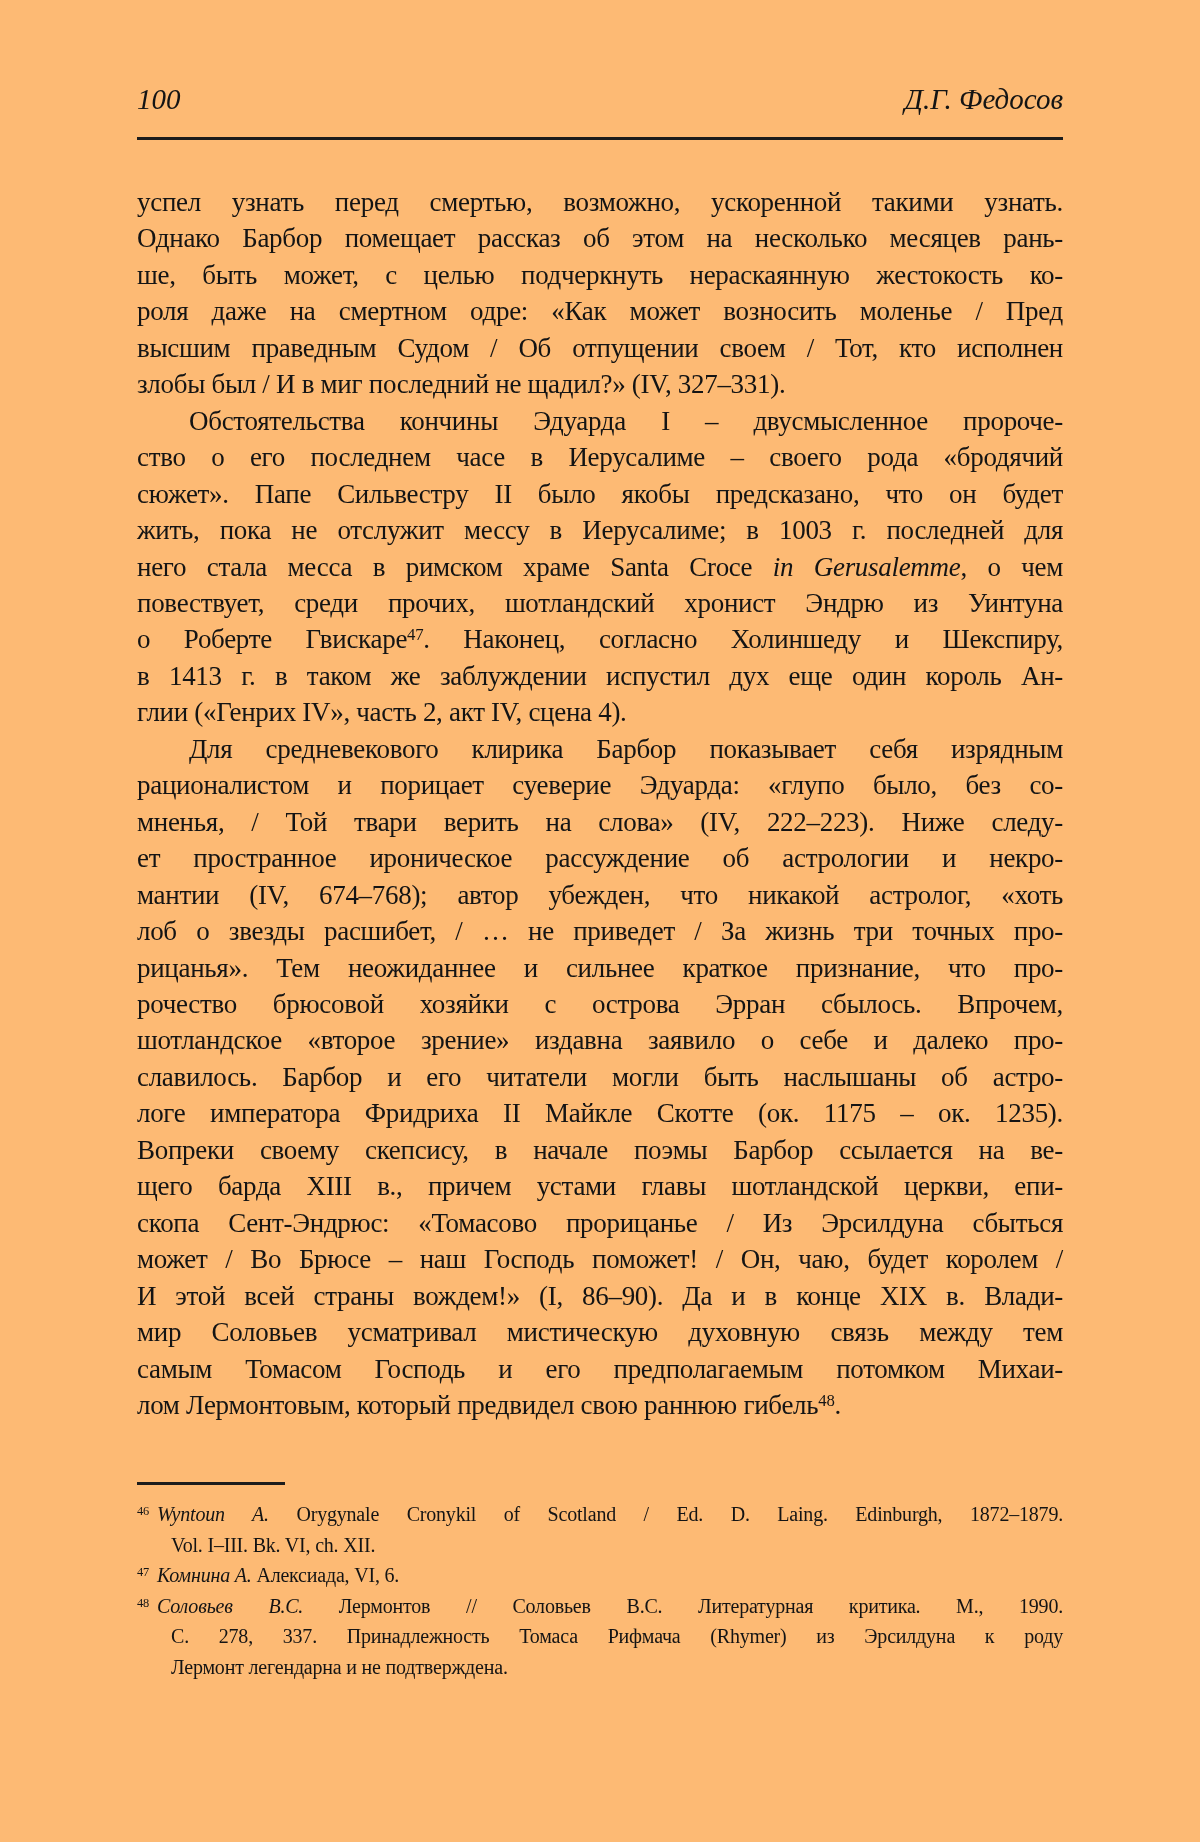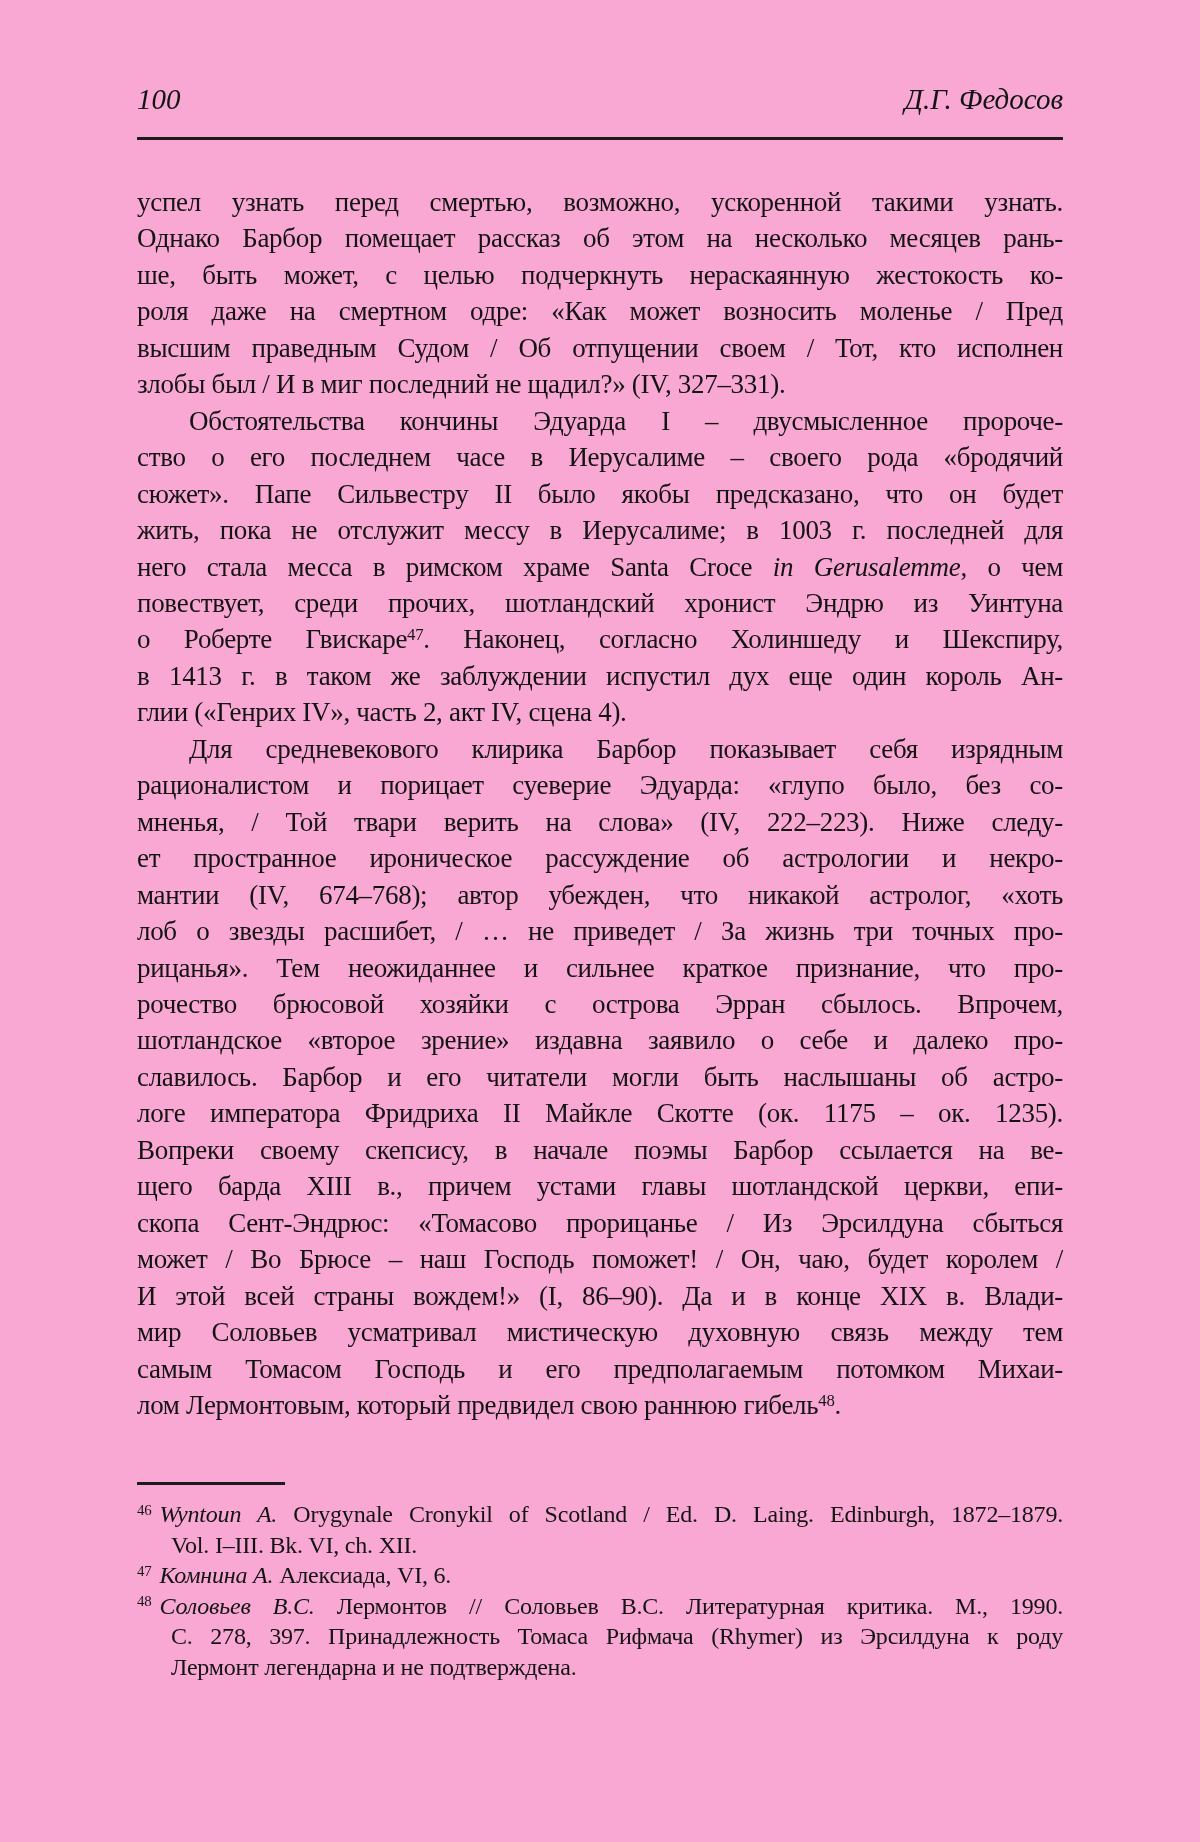--- a/index.html
+++ b/index.html
@@ -54,34 +54,34 @@
   .fn-sep {
     position: absolute;
     left: 137px; top: 1482px;
     width: 148px; height: 3px;
     background: #1c1c1c;
   }
   .footnotes {
     position: absolute;
     left: 137px; top: 1499px;
     width: 926px;
-    font-size: 24px;
+    font-size: 20px;
     line-height: 30.6px;
     letter-spacing: -0.2px;
   }
   .footnote { padding-left: 34px; }
   .fn-line { text-align: justify; }
   .fn-line.fill { text-align-last: justify; }
   .fn-line.first { text-indent: -34px; }
   .fn-marker { margin-right: 8px; }
 </style>
 </head>
 <body>
 
-<div class="page" style="color: rgb(20, 20, 20); background: #f9a8d4;">
+<div class="page" style="color: rgb(20, 20, 20); background: #fdba74;">
   <div class="running-header">
     <span class="pagenum">100</span>
     <span class="author">Д.Г. Федосов</span>
   </div>
   <div class="header-rule" style="background: rgb(28, 28, 28);"></div>
   <div class="body-text" id="body-text">
       <div class="line fill">успел узнать перед смертью, возможно, ускоренной такими узнать.</div>
       <div class="line fill">Однако Барбор помещает рассказ об этом на несколько месяцев рань-</div>
       <div class="line fill">ше, быть может, с целью подчеркнуть нераскаянную жестокость ко-</div>
       <div class="line fill">роля даже на смертном одре: «Как может возносить моленье / Пред</div>
@@ -120,17 +120,17 @@
   <div class="footnotes" id="footnotes">
       <div class="footnote">
         <div class="fn-line first fill"><sup class="fn-marker">46</sup><i>Wyntoun A.</i> Orygynale Cronykil of Scotland / Ed. D. Laing. Edinburgh, 1872–1879.</div>
         <div class="fn-line">Vol. I–III. Bk. VI, ch. XII.</div>
       </div>
       <div class="footnote">
         <div class="fn-line first"><sup class="fn-marker">47</sup><i>Комнина А.</i> Алексиада, VI, 6.</div>
       </div>
       <div class="footnote">
         <div class="fn-line first fill"><sup class="fn-marker">48</sup><i>Соловьев В.С.</i> Лермонтов // Соловьев В.С. Литературная критика. М., 1990.</div>
-        <div class="fn-line fill">С. 278, 397. Принадлежность Томаса Рифмача (Rhymer) из Эрсилдуна к роду</div>
+        <div class="fn-line fill">С. 278, 337. Принадлежность Томаса Рифмача (Rhymer) из Эрсилдуна к роду</div>
         <div class="fn-line">Лермонт легендарна и не подтверждена.</div>
       </div>
     </div>
 </div>
 
 </body></html>

